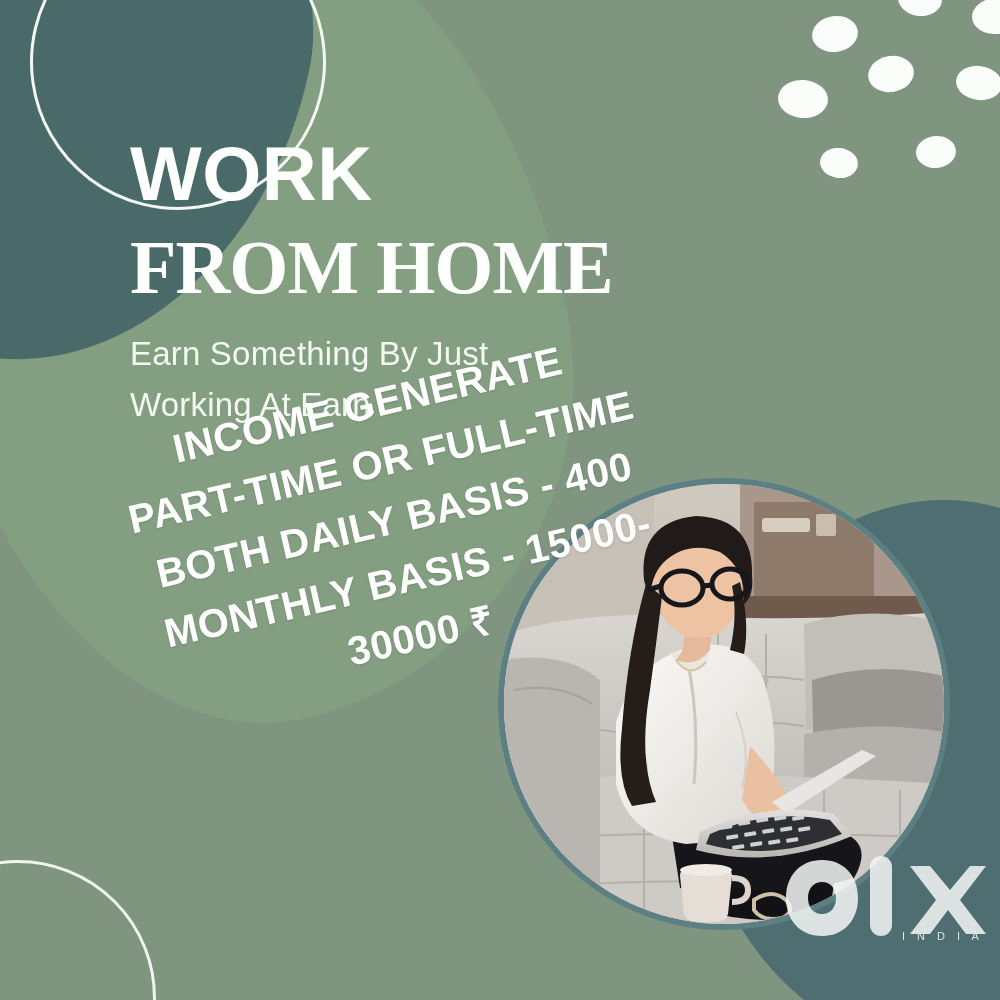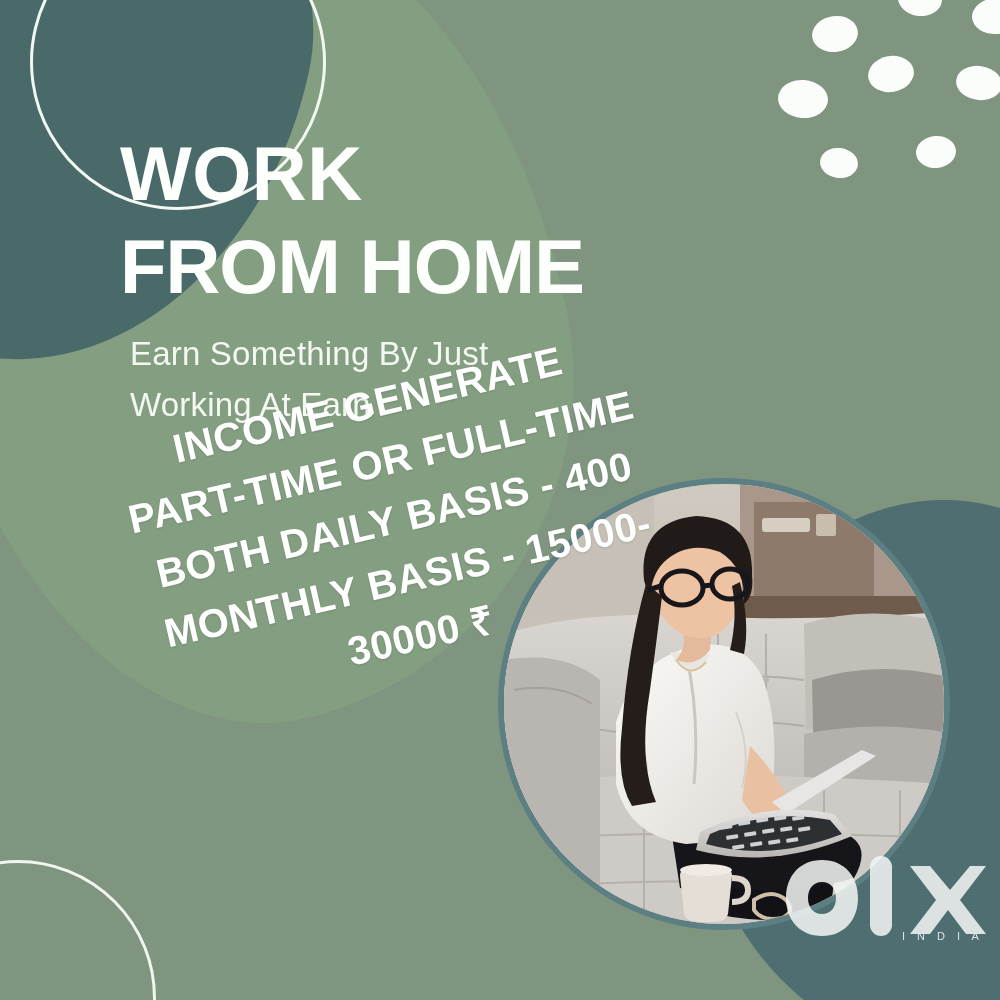--- a/index.html
+++ b/index.html
@@ -76,29 +76,29 @@
     position:relative;
     width:100%;height:100%;
     border-radius:50%;
     overflow:hidden;
     background:#b9b6b1;
   }
   .photo svg{display:block;width:100%;height:100%;}
 
   
   .headline{
-    position:absolute;left:120px;top:128px;
+    position:absolute;left:130px;top:128px;
     color:#fdfffc;
     font-size:76px;
     font-weight:700;
     letter-spacing:.5px;
     line-height:1.22;
     white-space:nowrap;
   }
-  .headline .l2{letter-spacing:-1px;}
+  .headline .l2{letter-spacing:-1px;font-family:Liberation Serif, serif;}
 
   .subtitle{
     position:absolute;left:130px;top:328px;
     color:#f3f8f1;
     font-size:33px;
     font-weight:400;
     line-height:1.55;
     letter-spacing:.2px;
     white-space:nowrap;
   }

